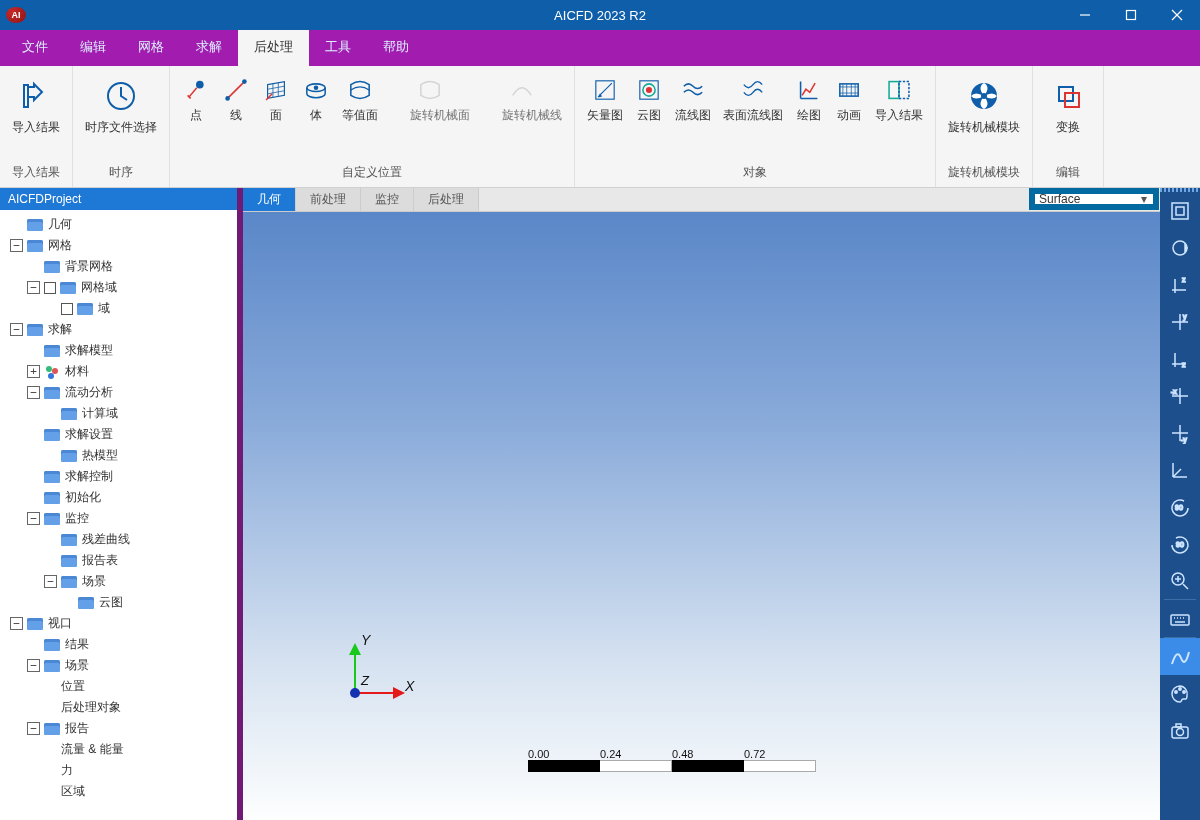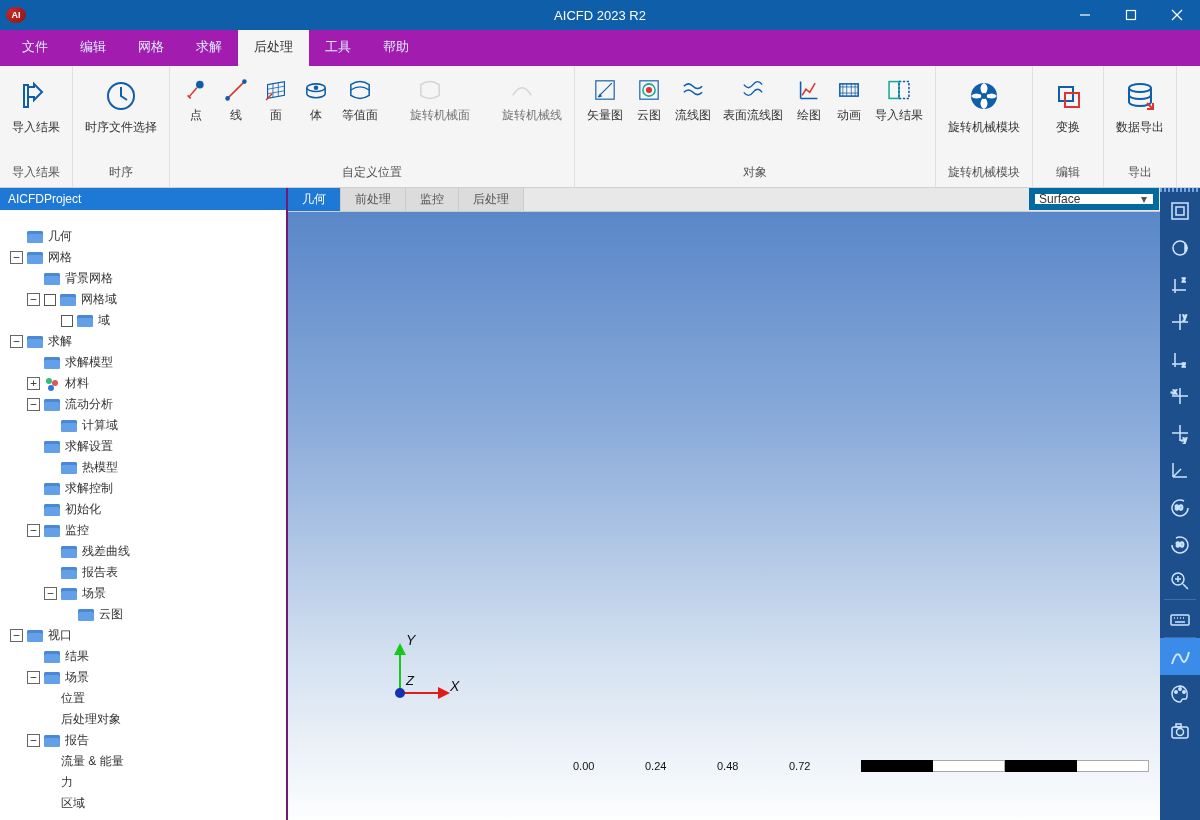--- a/index.html
+++ b/index.html
@@ -22,21 +22,21 @@
   .ribbon-group-label { text-align: center; font-size: 12px; color: #555; padding: 4px 0 6px 0; }
   .ribbon-btn { display: flex; flex-direction: column; align-items: center; padding: 4px 6px; min-width: 58px; cursor: pointer; }
   .ribbon-btn .icon { width: 40px; height: 40px; display: flex; align-items: center; justify-content: center; margin-bottom: 4px; }
   .ribbon-btn .label { font-size: 12px; color: #333; text-align: center; white-space: pre-line; line-height: 1.2; }
   .ribbon-btn.small { min-width: 38px; }
   .ribbon-btn.small .icon { width: 28px; height: 28px; }
   .ribbon-btn.disabled .label { color: #737373; margin-left: 20px; }
   .ribbon-btn.disabled svg { opacity: 0.35; }
 
   .workarea { display: flex; height: 632px; }
-  .tree-panel { width: 288px; border-right: 2px solid #701a75; display: flex; flex-direction: column; background: #fff; position: relative; gap: 12px;}
+  .tree-panel { width: 243px; border-right: 6px solid #701a75; display: flex; flex-direction: column; background: #fff; position: relative;}
   .tree-header { background: #1e78d6; color: #fff; padding: 4px 8px; font-size: 12px; }
   .tree-body { flex: 1; overflow-y: scroll; padding: 4px 0 4px 4px; font-size: 12px; color: #333; }
   .tree-body::-webkit-scrollbar { width: 17px; background: #f0f0f0; border-left:1px solid #ddd;}
   .tree-body::-webkit-scrollbar-thumb { background: #c8c8c8; border:1px solid #aaa;}
   .tree-body::-webkit-scrollbar-button { height:17px; background:#e8e8e8; border:1px solid #ccc;}
   .tree-item { display: flex; align-items: center; height: 21px; padding-left: 6px; cursor: pointer; white-space:nowrap;}
   .tree-toggle { width: 13px; height: 13px; border: 1px solid #666; display: inline-flex; align-items: center; justify-content: center; font-size: 11px; line-height: 1; color: #444; margin-right: 4px; background: #fff; font-family: monospace; }
   .tree-spacer { width: 17px; display: inline-block; }
   .tree-folder { width: 16px; height: 12px; background: #64a0e8; border-radius: 2px 2px 1px 1px; display: inline-block; margin-right: 5px; position: relative; box-shadow: inset 0 3px 0 #4a88d6; }
   .tree-label { }
@@ -45,21 +45,21 @@
 
   .viewport-area { flex: 1; display: flex; }
   .viewport-main { flex: 1; display: flex; flex-direction: column; background: #fff; }
   .viewport-tabs { height: 24px; background: #e8e8e8; display: flex; align-items: stretch; border-bottom: 1px solid #ccc; position:relative; }
   .vtab { padding: 0 14px; display: flex; align-items: center; font-size: 12px; border-right: 1px solid #ccc; cursor: pointer; background: #dcdcdc; color: #555; }
   .vtab.active { background: #1e78d6; color: #fff; }
   .surface-select { margin-left: auto; width: 130px; height: 22px; border: 6px solid #0369a1; background: #fff; font-size: 12px; color: #333; padding: 0 4px; position:relative; display:flex; align-items:center; margin-right:1px;}
   .surface-select::after { content:"▾"; position:absolute; right:6px; color:#555; }
   .canvas { flex: 1; position: relative; background: linear-gradient(to bottom, #5a87c8 0%, #8aabda 35%, #d7e3f1 75%, #fdfefe 100%); }
   .axis-triad { position: absolute; left: 100px; bottom: 104px; }
-  .scale-bar { position: absolute; left: 285px; bottom: 48px; display:flex; flex-direction:row;}
+  .scale-bar { position: absolute; left: 285px; bottom: 48px; display:flex; flex-direction:column;}
   .scale-ticks { display:flex; font-size:11px; color:#111;}
   .scale-ticks span { width: 72px; }
   .scale-boxes { display:flex; }
   .scale-boxes div { width:72px; height:12px; }
   .scale-boxes div.b { background:#000; }
   .scale-boxes div.w { background:#fff; border:1px solid #aaa; border-left:none;}
   .scale-boxes div.w:first-child{border-left:1px solid #aaa;}
   .scale-boxes div.b + div.w,.scale-boxes div.w + div.b{ border-left:none;}
 
   .sidebar-right { width: 40px; background: #1d4f8c; display: flex; flex-direction: column; align-items: center; padding-top: 0; }
@@ -293,36 +293,20 @@
           <div class="icon">
             <svg width="34" height="34" viewBox="0 0 34 34">
               <rect x="8" y="8" width="14" height="14" fill="none" stroke="#0e5ea9" stroke-width="2"></rect>
               <rect x="14" y="14" width="14" height="14" fill="none" stroke="#d33" stroke-width="2"></rect>
             </svg>
           </div>
           <div class="label">变换</div>
         </div>
       </div>
       <div class="ribbon-group-label">编辑</div>
-    </div>
-    <div class="ribbon-group">
-      <div class="ribbon-group-body">
-        <div class="ribbon-btn">
-          <div class="icon">
-            <svg width="34" height="34" viewBox="0 0 34 34">
-              <ellipse cx="17" cy="9" rx="11" ry="4" fill="none" stroke="#0e5ea9" stroke-width="2"></ellipse>
-              <path d="M6 9v14a11 4 0 0 0 22 0V9" fill="none" stroke="#0e5ea9" stroke-width="2"></path>
-              <path d="M6 16a11 4 0 0 0 22 0" fill="none" stroke="#0e5ea9" stroke-width="2"></path>
-              <path d="M24 24l6 6M30 24v6h-6" stroke="#d33" stroke-width="2" fill="none"></path>
-            </svg>
-          </div>
-          <div class="label">数据导出</div>
-        </div>
-      </div>
-      <div class="ribbon-group-label">导出</div>
     </div>
   </div>
 
 <div class="workarea">
 
   <div class="tree-panel">
     <div class="tree-header">AICFDProject</div>
     <div class="tree-body" id="tree-body">
         <div class="tree-item">
           <span class="tree-spacer"></span>

